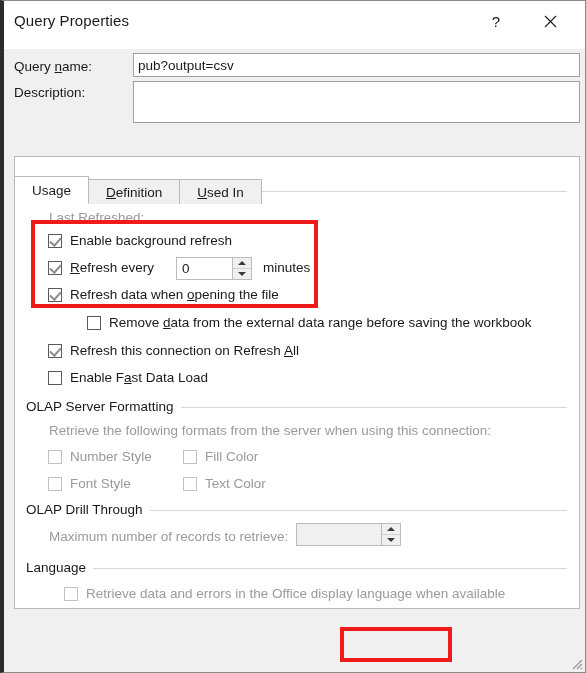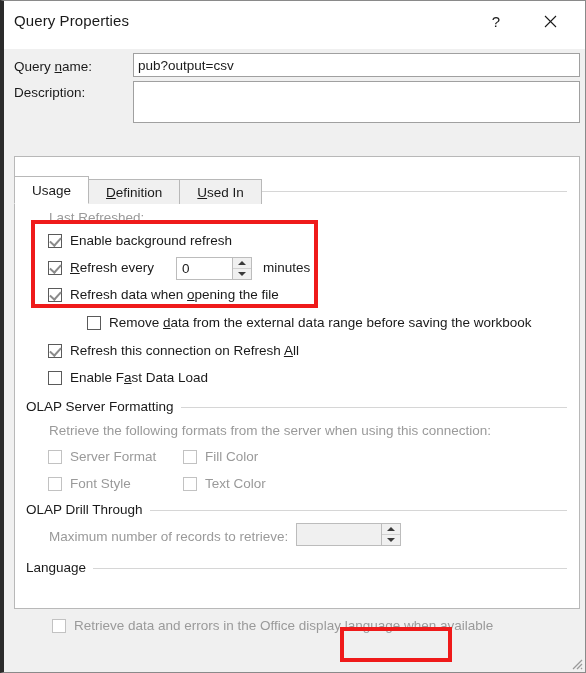--- a/index.html
+++ b/index.html
@@ -347,21 +347,21 @@
       <span>OLAP Server Formatting</span>
       <span class="rule"></span>
     </div>
 
     <div class="row dim" style="left:34px; top:266px;">
       <span>Retrieve the following formats from the server when using this connection:</span>
     </div>
 
     <div class="row dim" style="left:33px; top:292px;">
       <span class="cb dim"></span>
-      <span>Server Format</span>
+      <span>Number Style</span>
     </div>
     <div class="row dim" style="left:168px; top:292px;">
       <span class="cb dim"></span>
       <span>Fill Color</span>
     </div>
     <div class="row dim" style="left:33px; top:319px;">
       <span class="cb dim"></span>
       <span>Font Style</span>
     </div>
     <div class="row dim" style="left:168px; top:319px;">
@@ -388,21 +388,21 @@
             <span class="tri-dn"></span>
           </div>
       </div>
     </div>
 
     <div class="group" style="top:403px;">
       <span>Language</span>
       <span class="rule"></span>
     </div>
 
-    <div class="row dim" style="left:37px; top:429px;margin-top:32px;">
+    <div class="row dim" style="left:49px; top:429px;">
       <span class="cb dim"></span>
       <span>Retrieve data and errors in the Office display language when available</span>
     </div>
 
   </div>
 
   <div id="footer">
     
     
   </div>

